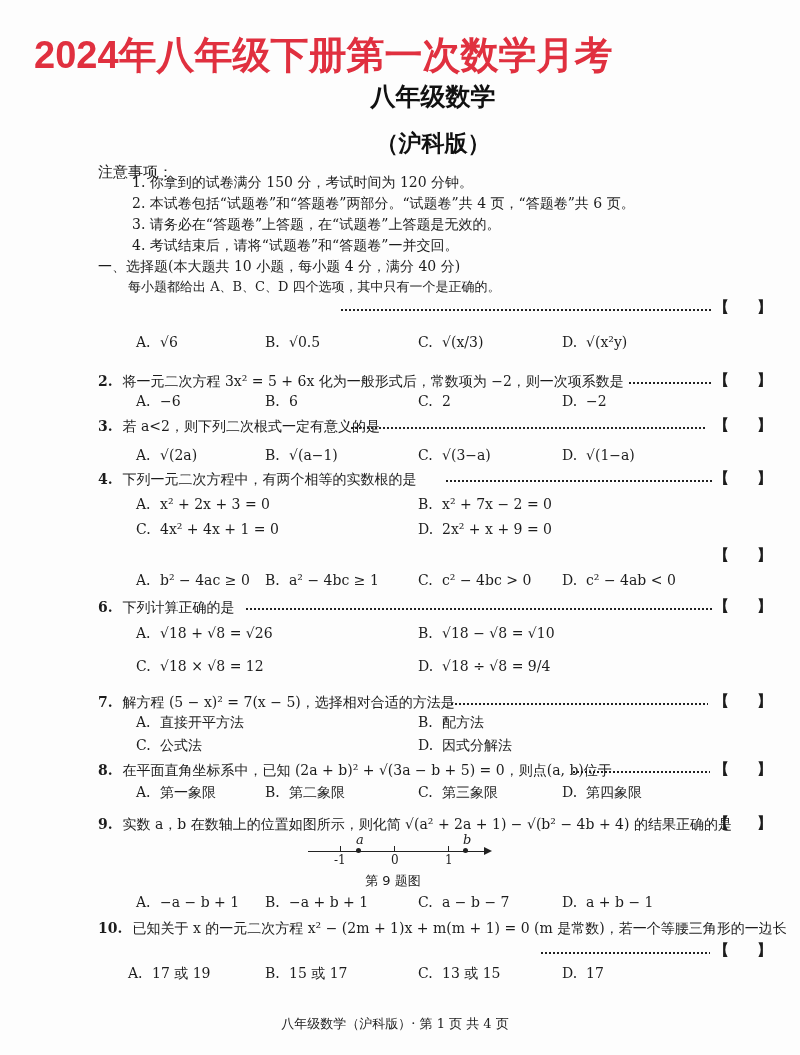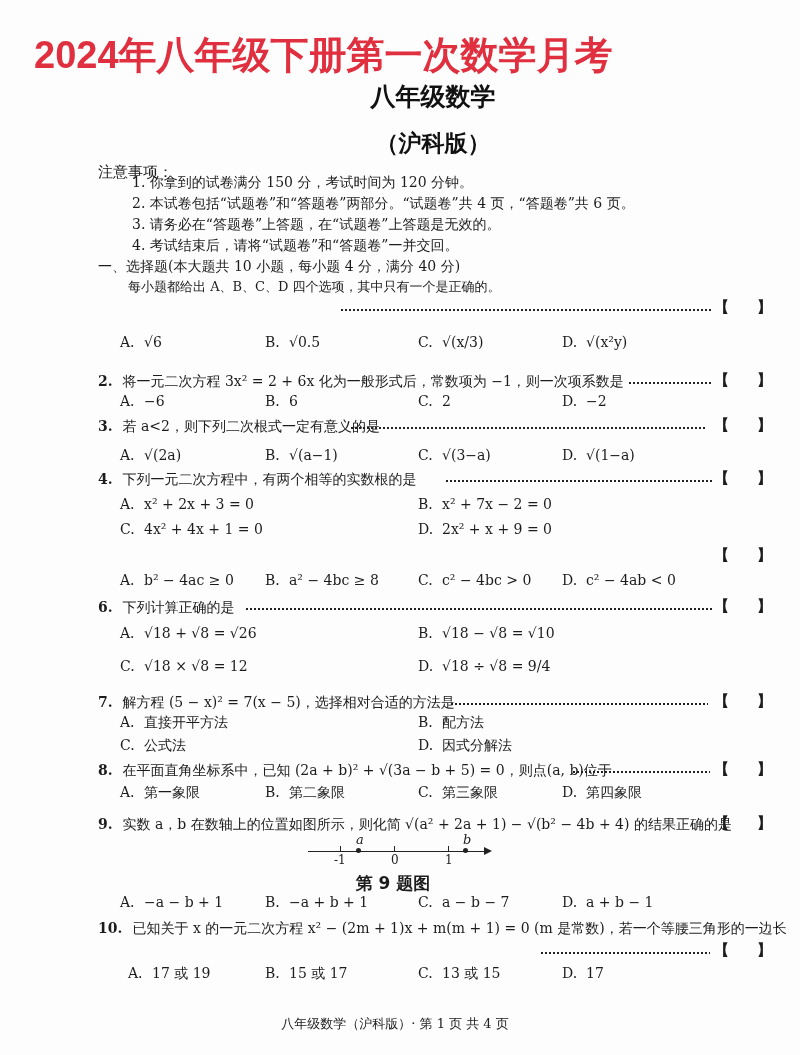--- a/index.html
+++ b/index.html
@@ -33,29 +33,29 @@
   .dots {
     position: absolute; height: 2px; top: 10px;
     background-image: radial-gradient(circle, #222 0.8px, transparent 1px);
     background-size: 4px 2px; background-repeat: repeat-x;
   }
   .bracket { position: absolute; font-weight: bold; font-size: 15px; }
   .bo { left: 714px; }
   .bc { left: 757px; }
   .opt { position: absolute; font-size: 14px; white-space: nowrap; font-family: "DejaVu Serif", "Liberation Serif", serif; }
   .ol { display: inline-block; min-width: 24px; }
-  .c1 { left: 120px; } .c2 { left: 265px; } .c3 { left: 418px; } .c4 { left: 562px; }
+  .c1 { left: 136px; } .c2 { left: 265px; } .c3 { left: 418px; } .c4 { left: 562px; }
   .figure { position: absolute; left: 300px; top: 800px; width: 220px; height: 60px; }
   .axis { position: absolute; left: 8px; top: 19px; width: 180px; height: 1px; background: #222; }
   .arrow { position: absolute; left: 184px; top: 15px; width: 0; height: 0; border-left: 8px solid #222; border-top: 4px solid transparent; border-bottom: 4px solid transparent; }
   .tick { position: absolute; top: 14px; width: 1px; height: 6px; background: #222; }
   .pt { position: absolute; top: 16px; width: 5px; height: 5px; border-radius: 50%; background: #222; }
   .tl { position: absolute; top: 21px; font-size: 12px; }
   .pl { position: absolute; top: 0px; font-size: 13px; font-style: italic; }
-  .figcap { position: absolute; left: 0; width: 186px; text-align: center; top: 40px; font-size: 17px; font-weight: bold; font-family: "DejaVu Sans", sans-serif; }
+  .figcap { position: absolute; left: 0; width: 186px; text-align: center; top: 40px; font-size: 13px; font-weight: normal; font-family: "DejaVu Sans", sans-serif; }
   .footer { position: absolute; left: 0; width: 800px; text-align: center; top: 983px; font-size: 13px; color: #222; }
   .footer span { position: relative; left: -5px; }
 </style>
 </head>
 <body>
 
 <div class="page">
 
   <div class="banner">2024年八年级下册第一次数学月考</div>
   <div class="title t1">八年级数学</div>
@@ -73,21 +73,21 @@
   <div class="dots" style="left:340px; width:372px; top:277px"></div>
   <span class="line bracket bo" style="top:266px">【</span>
   <span class="line bracket bc" style="top:266px">】</span>
   <div class="opt c1" style="top:302px"><span class="ol">A.</span><span>√6</span></div>
   <div class="opt c2" style="top:302px"><span class="ol">B.</span><span>√0.5</span></div>
   <div class="opt c3" style="top:302px"><span class="ol">C.</span><span>√(x/3)</span></div>
   <div class="opt c4" style="top:302px"><span class="ol">D.</span><span>√(x²y)</span></div>
 
   <div class="line q" style="top:340px">
     <span class="qnum">2.</span>
-    <span>将一元二次方程 3x² = 2 + 6x 化为一般形式后，常数项为 −1，则一次项系数是</span>
+    <span>将一元二次方程 3x² = 5 + 6x 化为一般形式后，常数项为 −2，则一次项系数是</span>
   </div>
   <div class="dots" style="left:628px; width:84px; top:350px"></div>
   <span class="line bracket bo" style="top:339px">【</span>
   <span class="line bracket bc" style="top:339px">】</span>
   <div class="opt c1" style="top:361px"><span class="ol">A.</span><span>−6</span></div>
   <div class="opt c2" style="top:361px"><span class="ol">B.</span><span>6</span></div>
   <div class="opt c3" style="top:361px"><span class="ol">C.</span><span>2</span></div>
   <div class="opt c4" style="top:361px"><span class="ol">D.</span><span>−2</span></div>
 
   <div class="line q" style="top:385px">
@@ -110,21 +110,21 @@
   <span class="line bracket bo" style="top:437px">【</span>
   <span class="line bracket bc" style="top:437px">】</span>
   <div class="opt c1" style="top:464px"><span class="ol">A.</span><span>x² + 2x + 3 = 0</span></div>
   <div class="opt c3" style="top:464px"><span class="ol">B.</span><span>x² + 7x − 2 = 0</span></div>
   <div class="opt c1" style="top:489px"><span class="ol">C.</span><span>4x² + 4x + 1 = 0</span></div>
   <div class="opt c3" style="top:489px"><span class="ol">D.</span><span>2x² + x + 9 = 0</span></div>
 
   <span class="line bracket bo" style="top:514px">【</span>
   <span class="line bracket bc" style="top:514px">】</span>
   <div class="opt c1" style="top:540px"><span class="ol">A.</span><span>b² − 4ac ≥ 0</span></div>
-  <div class="opt c2" style="top:540px"><span class="ol">B.</span><span>a² − 4bc ≥ 8</span></div>
+  <div class="opt c2" style="top:540px"><span class="ol">B.</span><span>a² − 4bc ≥ 1</span></div>
   <div class="opt c3" style="top:540px"><span class="ol">C.</span><span>c² − 4bc &gt; 0</span></div>
   <div class="opt c4" style="top:540px"><span class="ol">D.</span><span>c² − 4ab &lt; 0</span></div>
 
   <div class="line q" style="top:566px">
     <span class="qnum">6.</span>
     <span>下列计算正确的是</span>
   </div>
   <div class="dots" style="left:245px; width:467px; top:576px"></div>
   <span class="line bracket bo" style="top:565px">【</span>
   <span class="line bracket bc" style="top:565px">】</span>

